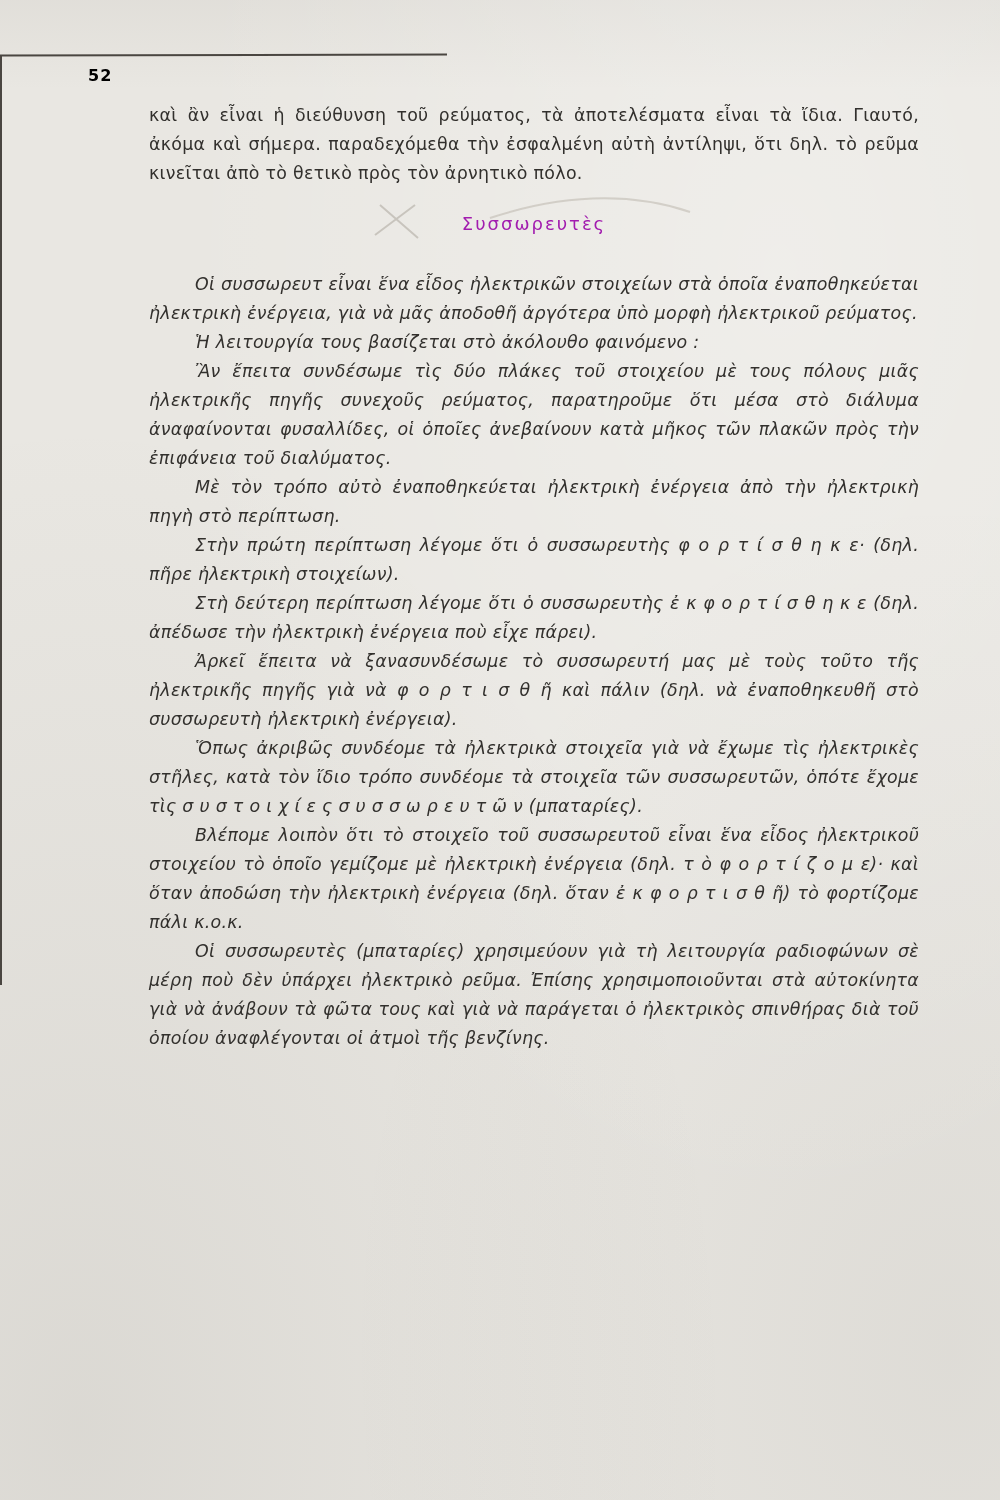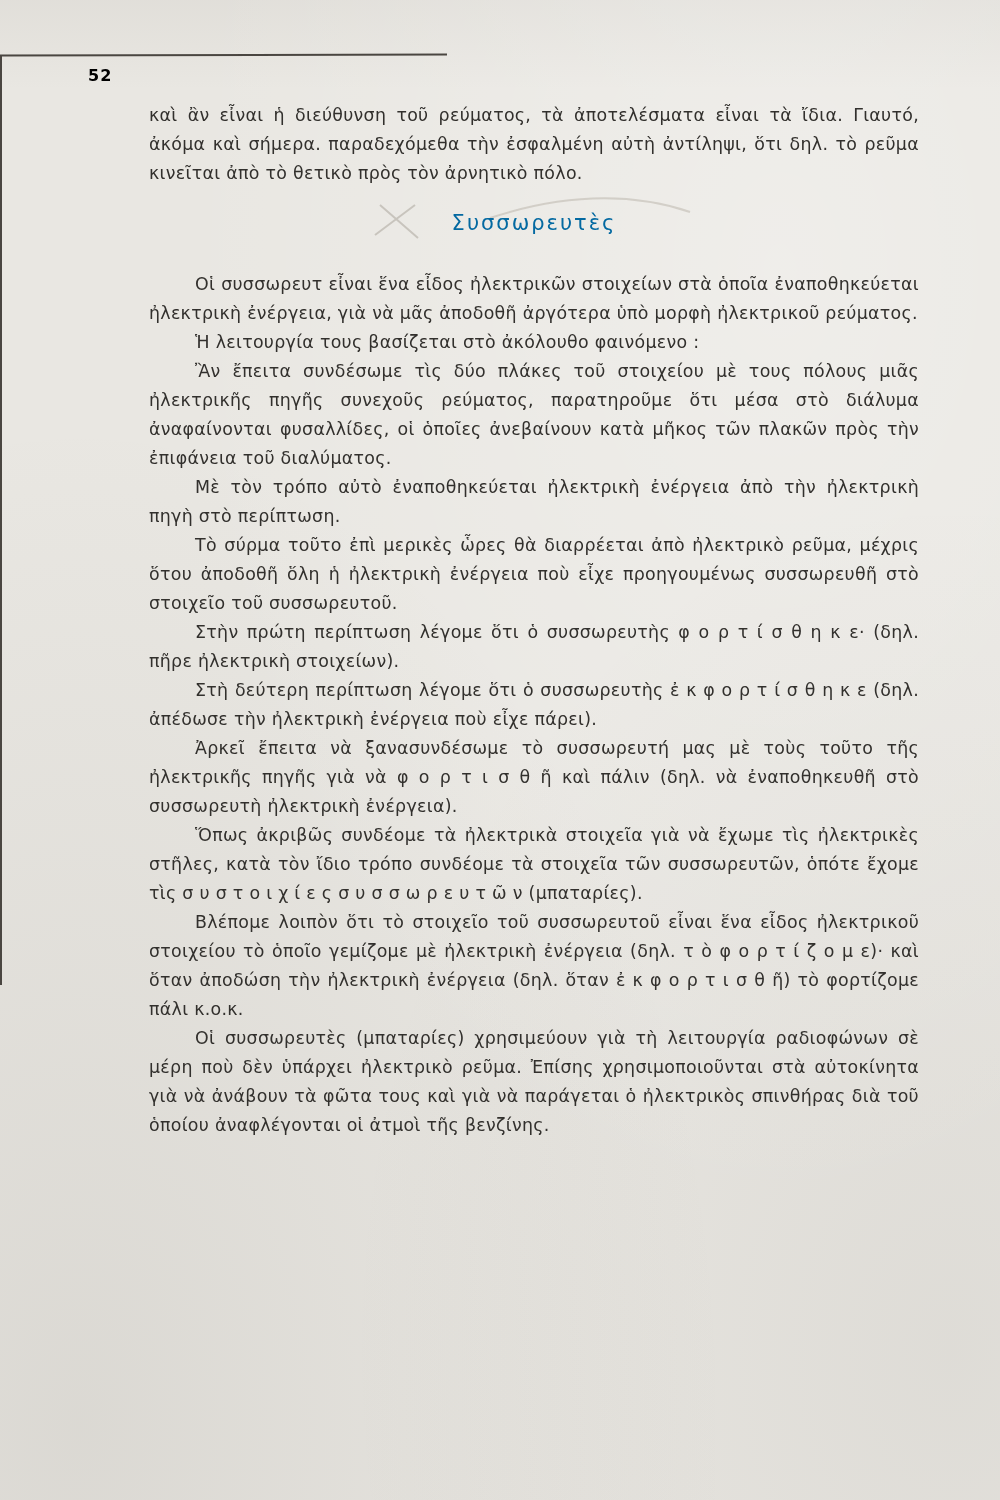--- a/index.html
+++ b/index.html
@@ -63,29 +63,30 @@
     text-align: justify;
     color: #32302d;
   }
   .intro {
     margin: 0;
     text-indent: 0;
   }
   .heading {
     margin: 21px 0 32px 0;
     text-align: center;
-    font-size: 21px;
+    font-size: 18px;
     font-weight: normal;
     letter-spacing: 2px;
     text-indent: 0;
-    color: #0369a1;
+    color: #a21caf;
   }
   .para {
     margin: 0;
     text-indent: 46px;
+    font-style: italic;
   }
   .pencil-marks {
     position: absolute;
     top: 190px;
     left: 370px;
     width: 330px;
     height: 70px;
     pointer-events: none;
   }
 </style>
@@ -104,21 +105,20 @@
 
   <div class="page-number">52</div>
 
   <div class="text-block">
     <p class="intro">καὶ ἂν εἶναι ἡ διεύθυνση τοῦ ρεύματος, τὰ ἀποτελέσματα εἶναι τὰ ἴδια. Γιαυτό, ἀκόμα καὶ σήμερα. παραδεχόμεθα τὴν ἐσφαλμένη αὐτὴ ἀντίληψι, ὅτι δηλ. τὸ ρεῦμα κινεῖται ἀπὸ τὸ θετικὸ πρὸς τὸν ἀρνητικὸ πόλο.</p>
     <h1 class="heading">Συσσωρευτὲς</h1>
     <p class="para">Οἱ συσσωρευτ εἶναι ἕνα εἶδος ἠλεκτρικῶν στοιχείων στὰ ὁποῖα ἐναποθηκεύεται ἠλεκτρικὴ ἐνέργεια, γιὰ νὰ μᾶς ἀποδοθῆ ἀργότερα ὑπὸ μορφὴ ἠλεκτρικοῦ ρεύματος.</p>
     <p class="para">Ἡ λειτουργία τους βασίζεται στὸ ἀκόλουθο φαινόμενο :</p>
     <p class="para">Ἂν ἔπειτα συνδέσωμε τὶς δύο πλάκες τοῦ στοιχείου μὲ τους πόλους μιᾶς ἠλεκτρικῆς πηγῆς συνεχοῦς ρεύματος, παρατηροῦμε ὅτι μέσα στὸ διάλυμα ἀναφαίνονται φυσαλλίδες, οἱ ὁποῖες ἀνεβαίνουν κατὰ μῆκος τῶν πλακῶν πρὸς τὴν ἐπιφάνεια τοῦ διαλύματος.</p>
     <p class="para">Μὲ τὸν τρόπο αὐτὸ ἐναποθηκεύεται ἠλεκτρικὴ ἐνέργεια ἀπὸ τὴν ἠλεκτρικὴ πηγὴ στὸ περίπτωση.</p>
-    <p class="para">Τὸ σύρμα τοῦτο ἐπὶ μερικὲς ὧρες θὰ διαρρέεται ἀπὸ ἠλεκτρικὸ ρεῦμα, μέχρις ὅτου ἀποδοθῆ ὅλη ἡ ἠλεκτρικὴ ἐνέργεια ποὺ εἶχε προηγουμένως συσσωρευθῆ στὸ στοιχεῖο τοῦ συσσωρευτοῦ.</p>
     <p class="para">Στὴν πρώτη περίπτωση λέγομε ὅτι ὁ συσσωρευτὴς φ ο ρ τ ί σ θ η κ ε· (δηλ. πῆρε ἠλεκτρικὴ στοιχείων).</p>
     <p class="para">Στὴ δεύτερη περίπτωση λέγομε ὅτι ὁ συσσωρευτὴς ἐ κ φ ο ρ τ ί σ θ η κ ε (δηλ. ἀπέδωσε τὴν ἠλεκτρικὴ ἐνέργεια ποὺ εἶχε πάρει).</p>
     <p class="para">Ἀρκεῖ ἔπειτα νὰ ξανασυνδέσωμε τὸ συσσωρευτή μας μὲ τοὺς τοῦτο τῆς ἠλεκτρικῆς πηγῆς γιὰ νὰ φ ο ρ τ ι σ θ ῆ καὶ πάλιν (δηλ. νὰ ἐναποθηκευθῆ στὸ συσσωρευτὴ ἠλεκτρικὴ ἐνέργεια).</p>
     <p class="para">Ὅπως ἀκριβῶς συνδέομε τὰ ἠλεκτρικὰ στοιχεῖα γιὰ νὰ ἔχωμε τὶς ἠλεκτρικὲς στῆλες, κατὰ τὸν ἴδιο τρόπο συνδέομε τὰ στοιχεῖα τῶν συσσωρευτῶν, ὁπότε ἔχομε τὶς σ υ σ τ ο ι χ ί ε ς  σ υ σ σ ω ρ ε υ τ ῶ ν (μπαταρίες).</p>
     <p class="para">Βλέπομε λοιπὸν ὅτι τὸ στοιχεῖο τοῦ συσσωρευτοῦ εἶναι ἕνα εἶδος ἠλεκτρικοῦ στοιχείου τὸ ὁποῖο γεμίζομε μὲ ἠλεκτρικὴ ἐνέργεια (δηλ. τ ὸ  φ ο ρ τ ί ζ ο μ ε)· καὶ ὅταν ἀποδώση τὴν ἠλεκτρικὴ ἐνέργεια (δηλ. ὅταν ἐ κ φ ο ρ τ ι σ θ ῆ) τὸ φορτίζομε πάλι κ.ο.κ.</p>
     <p class="para">Οἱ συσσωρευτὲς (μπαταρίες) χρησιμεύουν γιὰ τὴ λειτουργία ραδιοφώνων σὲ μέρη ποὺ δὲν ὑπάρχει ἠλεκτρικὸ ρεῦμα. Ἐπίσης χρησιμοποιοῦνται στὰ αὐτοκίνητα γιὰ νὰ ἀνάβουν τὰ φῶτα τους καὶ γιὰ νὰ παράγεται ὁ ἠλεκτρικὸς σπινθήρας διὰ τοῦ ὁποίου ἀναφλέγονται οἱ ἀτμοὶ τῆς βενζίνης.</p>
   </div>
 </div>
 
 </body></html>

